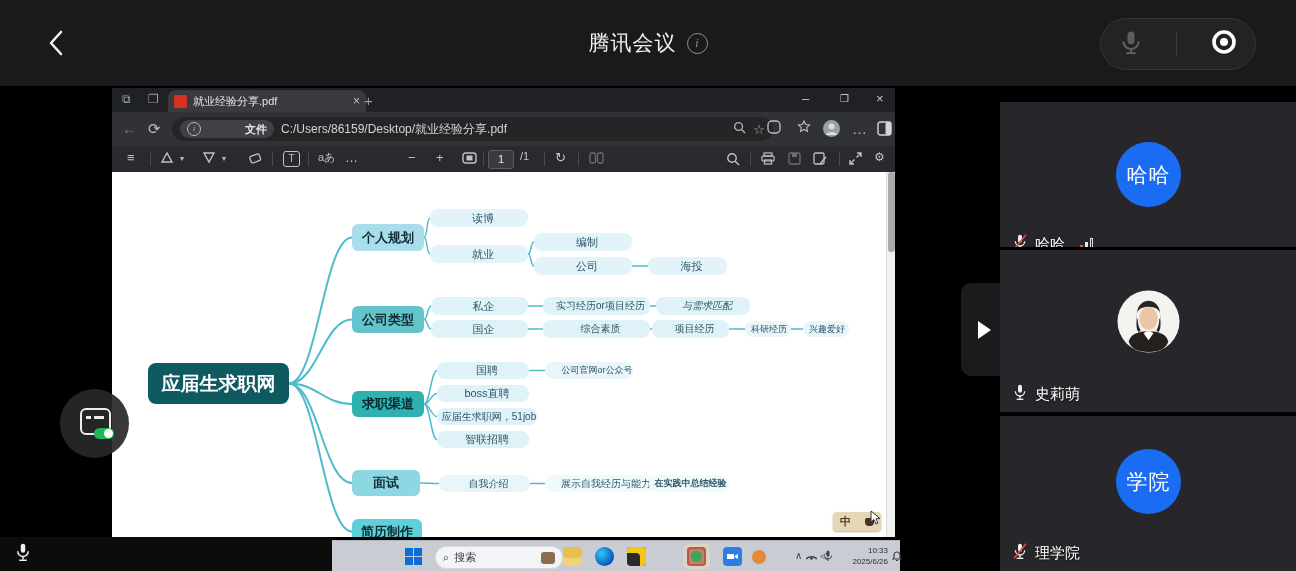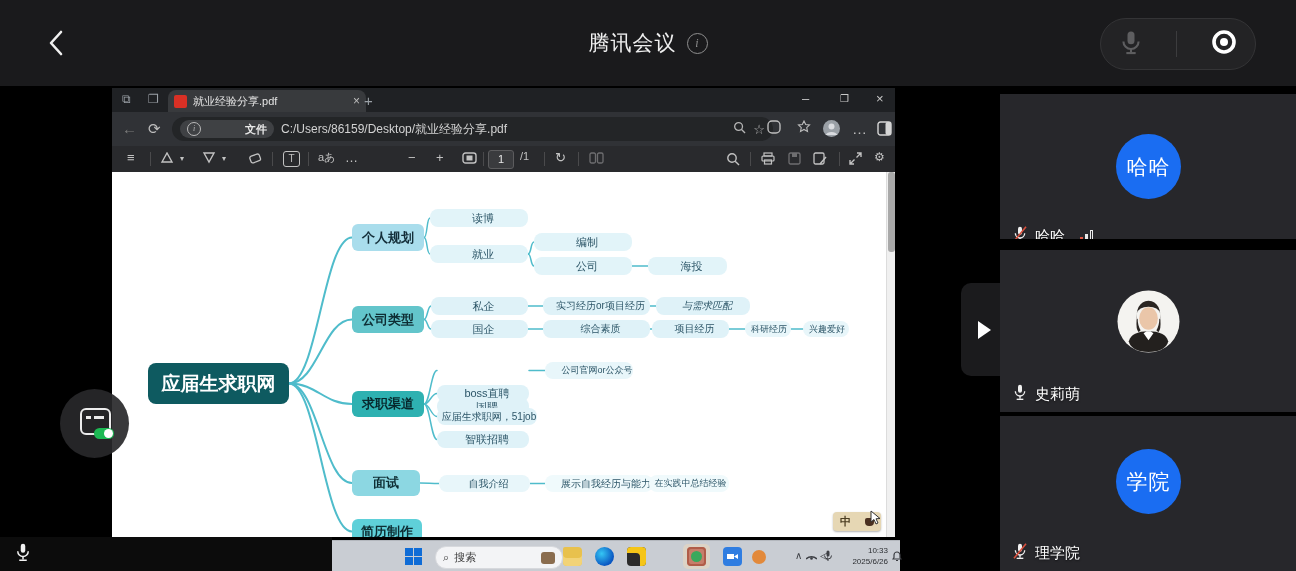--- a/index.html
+++ b/index.html
@@ -308,29 +308,29 @@
           <div class="mm-node mm-branch" style="left: 240px; top: 134px; width: 72px; height: 27px; line-height: 27px; background: rgb(99, 197, 203); color: rgb(14, 46, 52); font-size: 13px;">公司类型</div>
           <div class="mm-node mm-leaf" style="left: 319px; top: 125px; width: 97px; height: 18px; line-height: 18px; background: rgb(223, 242, 248); color: rgb(45, 86, 104); font-size: 11px;">私企</div>
           <div class="mm-node mm-leaf" style="left: 431px; top: 125px; width: 107px; height: 18px; line-height: 18px; background: rgb(223, 242, 248); color: rgb(45, 86, 104); font-size: 10px;">实习经历or项目经历</div>
           <div class="mm-node mm-leaf" style="left: 544px; top: 125px; width: 94px; height: 18px; line-height: 18px; background: rgb(223, 242, 248); color: rgb(45, 86, 104); font-size: 10px; font-style: italic;">与需求匹配</div>
           <div class="mm-node mm-leaf" style="left: 319px; top: 148px; width: 97px; height: 18px; line-height: 18px; background: rgb(223, 242, 248); color: rgb(45, 86, 104); font-size: 11px;">国企</div>
           <div class="mm-node mm-leaf" style="left: 431px; top: 148px; width: 107px; height: 18px; line-height: 18px; background: rgb(223, 242, 248); color: rgb(45, 86, 104); font-size: 10px;">综合素质</div>
           <div class="mm-node mm-leaf" style="left: 540px; top: 148px; width: 77px; height: 18px; line-height: 18px; background: rgb(223, 242, 248); color: rgb(45, 86, 104); font-size: 10px;">项目经历</div>
           <div class="mm-node mm-leaf" style="left: 633px; top: 149px; width: 46px; height: 16px; line-height: 16px; background: rgb(232, 246, 250); color: rgb(45, 86, 104); font-size: 9px; padding-left: 2px;">科研经历</div>
           <div class="mm-node mm-leaf" style="left: 691px; top: 149px; width: 46px; height: 16px; line-height: 16px; background: rgb(232, 246, 250); color: rgb(45, 86, 104); font-size: 9px; padding-left: 2px;">兴趣爱好</div>
           <div class="mm-node mm-branch" style="left: 240px; top: 219px; width: 72px; height: 26px; line-height: 26px; background: rgb(46, 177, 177); color: rgb(7, 40, 44); font-size: 13px;">求职渠道</div>
-          <div class="mm-node mm-leaf" style="left: 325px; top: 190px; width: 92px; height: 17px; line-height: 17px; background: rgb(223, 242, 248); color: rgb(45, 86, 104); font-size: 11px; margin-top: 36px;">国聘</div>
+          <div class="mm-node mm-leaf" style="left: 325px; top: 190px; width: 92px; height: 17px; line-height: 17px; background: rgb(223, 242, 248); color: rgb(45, 86, 104); font-size: 11px;">国聘</div>
           <div class="mm-node mm-leaf" style="left: 433px; top: 190px; width: 88px; height: 17px; line-height: 17px; background: rgb(232, 246, 250); color: rgb(45, 86, 104); font-size: 9px; padding-left: 16px;">公司官网or公众号</div>
           <div class="mm-node mm-leaf" style="left: 325px; top: 213px; width: 92px; height: 17px; line-height: 17px; background: rgb(223, 242, 248); color: rgb(45, 86, 104); font-size: 11px;">boss直聘</div>
           <div class="mm-node mm-leaf" style="left: 325px; top: 236px; width: 100px; height: 17px; line-height: 17px; background: rgb(223, 242, 248); color: rgb(45, 86, 104); font-size: 10px; padding-left: 4px;">应届生求职网，51job</div>
           <div class="mm-node mm-leaf" style="left: 325px; top: 259px; width: 92px; height: 17px; line-height: 17px; background: rgb(223, 242, 248); color: rgb(45, 86, 104); font-size: 11px;">智联招聘</div>
           <div class="mm-node mm-branch" style="left: 240px; top: 298px; width: 68px; height: 26px; line-height: 26px; background: rgb(140, 215, 226); color: rgb(14, 46, 52); font-size: 13px;">面试</div>
           <div class="mm-node mm-leaf" style="left: 327px; top: 303px; width: 91px; height: 17px; line-height: 17px; background: rgb(232, 246, 250); color: rgb(45, 86, 104); font-size: 10px;">自我介绍</div>
           <div class="mm-node mm-leaf" style="left: 433px; top: 303px; width: 108px; height: 17px; line-height: 17px; background: rgb(240, 250, 252); color: rgb(45, 86, 104); font-size: 10px; padding-left: 14px;">展示自我经历与能力</div>
-          <div class="mm-node mm-leaf" style="left: 537px; top: 303px; width: 80px; height: 17px; line-height: 17px; background: rgb(240, 250, 252); color: rgb(45, 86, 104); font-size: 9px; padding-left: 3px;">在实践中总结经验</div>
+          <div class="mm-node mm-leaf" style="left: 537px; top: 303px; width: 80px; height: 17px; line-height: 17px; background: rgb(240, 250, 252); color: rgb(45, 86, 104); font-size: 9px; padding-left: 3px; font-weight: bold;">在实践中总结经验</div>
           <div class="mm-node mm-branch" style="left: 240px; top: 347px; width: 70px; height: 25px; line-height: 25px; background: rgb(95, 208, 217); color: rgb(14, 46, 52); font-size: 13px;">简历制作</div>
         </div>
 
       <div class="abs ime-pill">
         <span class="zh">中</span>
         <span class="ime-glyph"></span>
       </div>
 
       <span class="abs" style="left:758px;top:338px;">
         <svg width="12" height="16" viewBox="0 0 12 16">
@@ -416,21 +416,21 @@
     <div class="abs cap-toggle"></div>
     <div class="abs cap-knob"></div>
   </div>
 
   <div class="abs handle">
     <div class="handle-arrow"></div>
   </div>
 
   <div class="abs panel">
 
-    <div class="tile" style="top:8px;height:145px;">
+    <div class="tile" style="top:16px;height:145px;">
       <div class="avatar-blue" style="top:40px;">哈哈</div>
       <div class="nametag" style="top:131px;">
         <span>
           <svg width="16" height="18" viewBox="0 0 24 26">
               <rect x="9" y="2" width="6" height="12" rx="3" fill="#f0f0f0"></rect>
               <path d="M5,12 a7,7 0 0 0 14,0" fill="none" stroke="#f0f0f0" stroke-width="2"></path>
               <line x1="12" y1="19" x2="12" y2="23" stroke="#f0f0f0" stroke-width="2"></line>
               <line x1="7" y1="24" x2="17" y2="24" stroke="#f0f0f0" stroke-width="2"></line>
               <line x1="3" y1="24" x2="21" y2="2" stroke="#d94f3d" stroke-width="2.4"></line>
             </svg>

